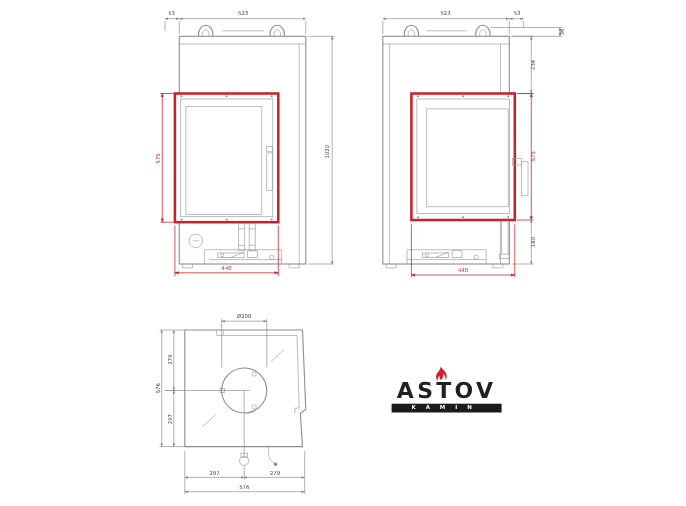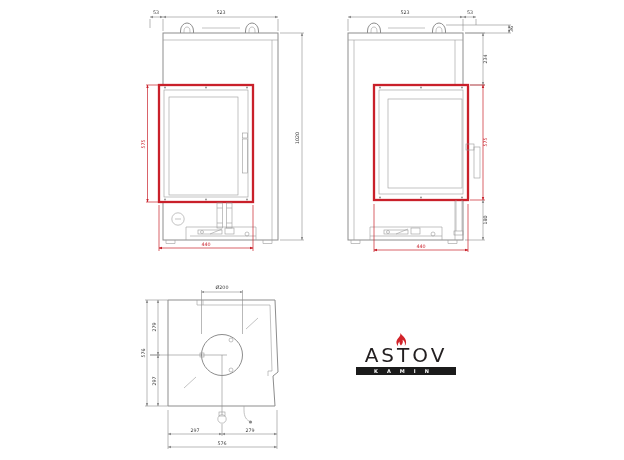--- a/index.html
+++ b/index.html
@@ -11,21 +11,21 @@
   .doorframe{stroke:#c9202a;stroke-width:2.3;fill:#ffffff;}
   .dim{stroke:#8a8a8a;stroke-width:0.6;fill:none;}
   .dimr{stroke:#c9202a;stroke-width:0.7;fill:none;}
   .dimtxt{font-size:4.8px;fill:#3c3c3c;text-anchor:middle;font-family:"DejaVu Sans",sans-serif;}
   .dimtxt.r{fill:#c9202a;}
   .dot{fill:#8a8a8a;}
   
   .logo{position:absolute;left:352px;top:330px;width:108px;height:52px;}
   .flame{position:absolute;left:41px;top:3px;width:15px;height:17px;}
   .brandname{position:absolute;left:0;top:15px;width:108px;text-align:center;
-             font-weight:normal;font-size:20px;letter-spacing:3px;color:#231f20;
+             font-weight:bold;font-size:20px;letter-spacing:3px;color:#231f20;
              font-family:"DejaVu Sans",sans-serif;line-height:20px;}
   .brandbar{position:absolute;left:4px;top:37px;width:100px;height:8px;background:#1b1b1b;
             color:#ffffff;font-size:5px;font-weight:bold;letter-spacing:9px;
             text-align:center;line-height:8px;font-family:"DejaVu Sans",sans-serif;}
 </style>
 </head>
 <body>
 
 <div class="canvas">
 

